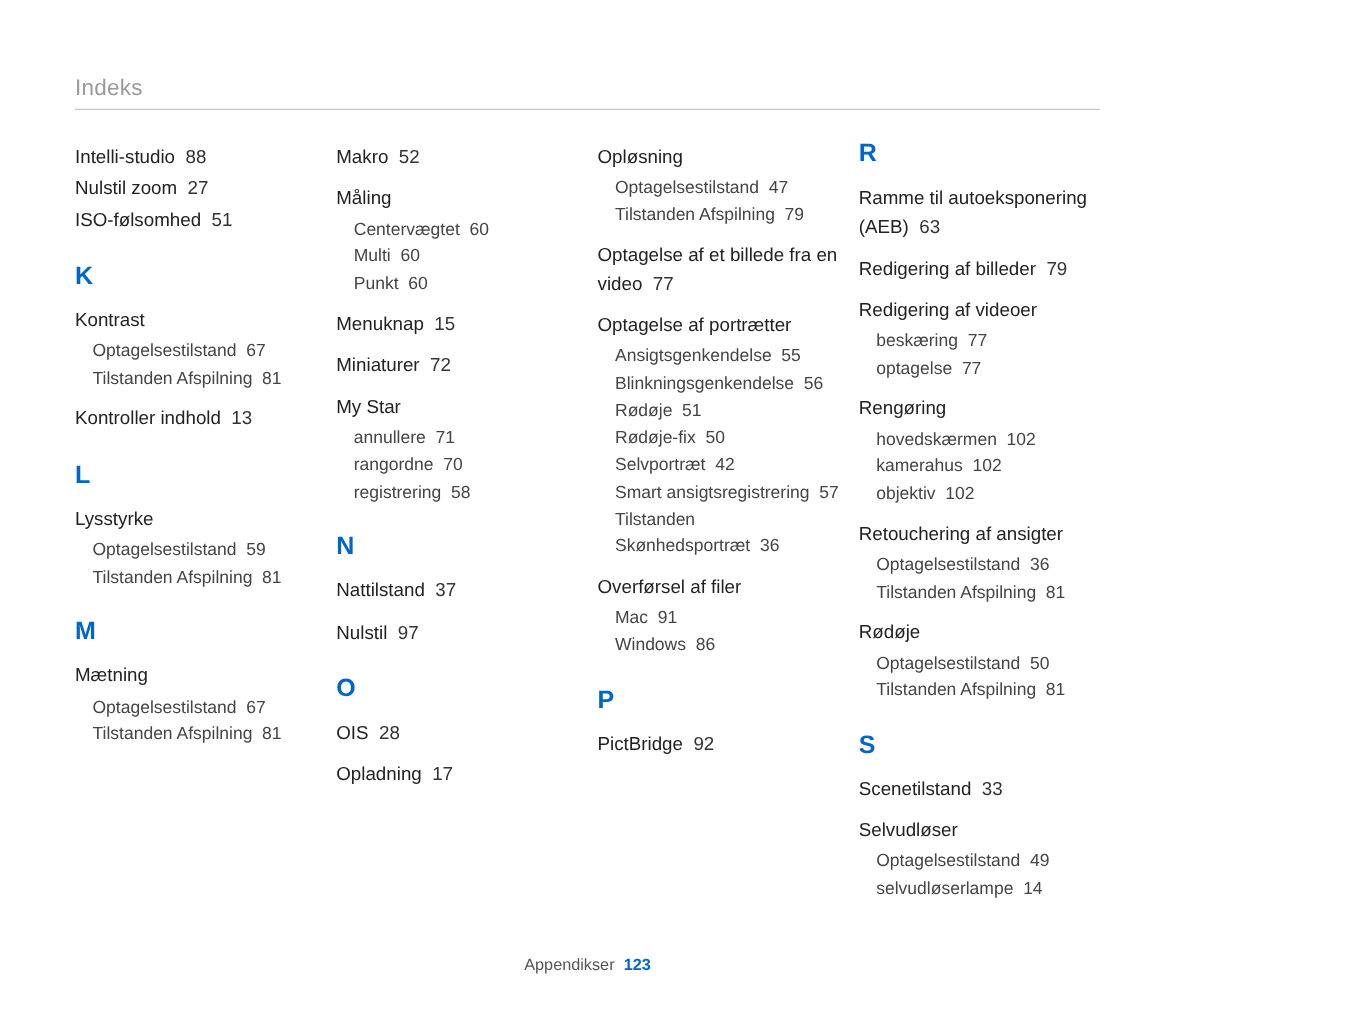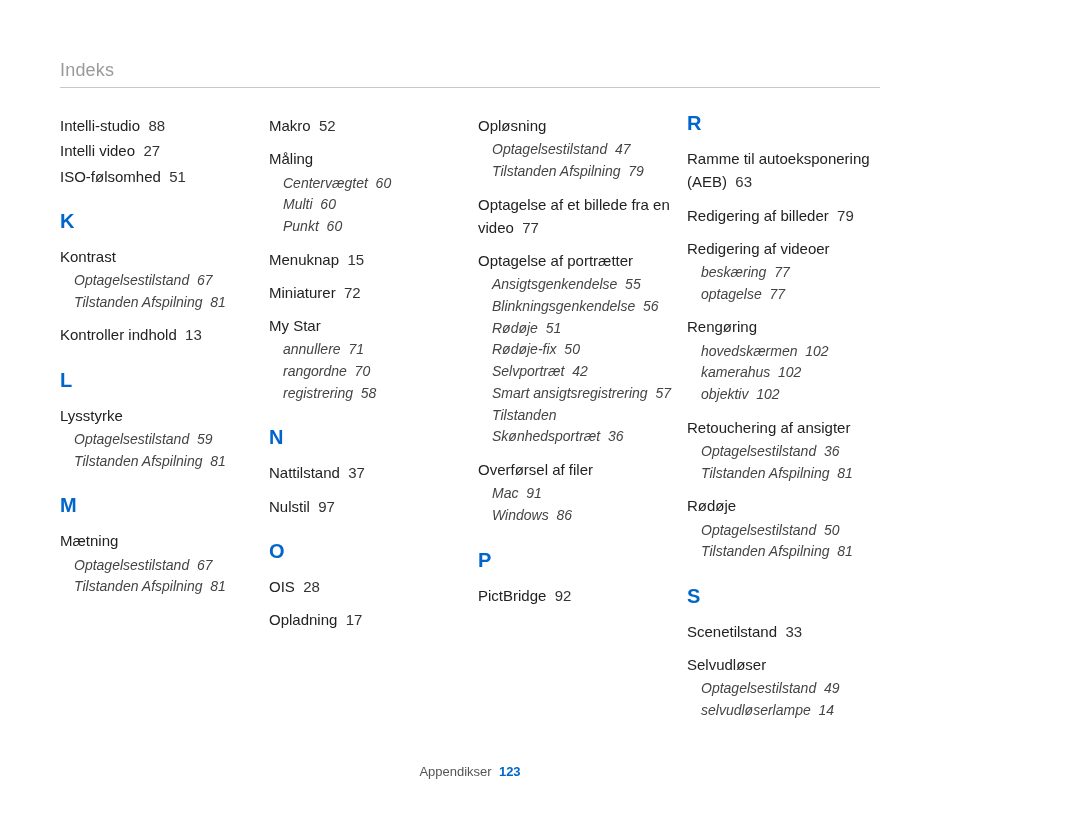--- a/index.html
+++ b/index.html
@@ -48,21 +48,20 @@
   }
   .entry .p {
     color: #333;
   }
   .sub {
     font-size: 14px;
     line-height: 1.55;
     color: #444;
     padding-left: 14px;
     margin: 0;
-    font-style: italic;
   }
   .group {
     margin-bottom: 10px;
   }
   .footer {
     position: absolute;
     bottom: 36px;
     left: 0;
     right: 0;
     text-align: center;
@@ -78,21 +77,21 @@
 <body>
 
 <div class="page">
   <div class="header">Indeks</div>
 
   <div class="columns">
 
     <div class="col">
       <div class="group">
         <div class="entry"><span>Intelli-studio</span>&nbsp;&nbsp;<span class="p">88</span></div>
-        <div class="entry"><span>Intelli video</span>&nbsp;&nbsp;<span class="p">27</span></div>
+        <div class="entry"><span>Nulstil zoom</span>&nbsp;&nbsp;<span class="p">27</span></div>
         <div class="entry"><span>ISO-følsomhed</span>&nbsp;&nbsp;<span class="p">51</span></div>
       </div>
 
       <div class="letter">K</div>
       <div class="group">
         <div class="entry">Kontrast</div>
         <div class="sub"><span>Optagelsestilstand</span>&nbsp;&nbsp;<span>67</span></div>
         <div class="sub"><span>Tilstanden Afspilning</span>&nbsp;&nbsp;<span>81</span></div>
       </div>
       <div class="group entry"><span>Kontroller indhold</span>&nbsp;&nbsp;<span class="p">13</span></div>

